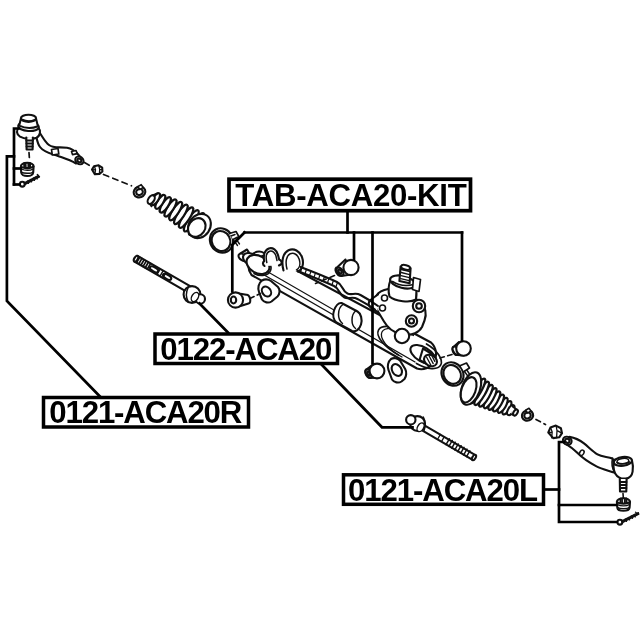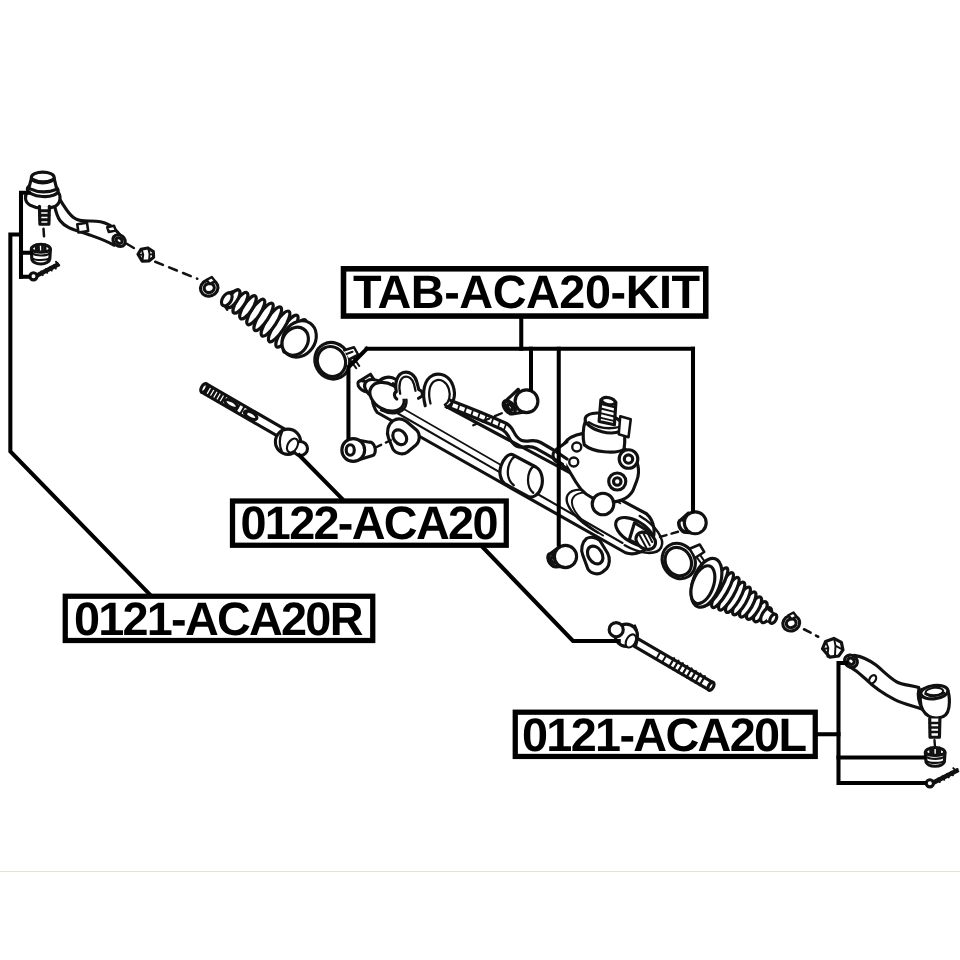--- a/index.html
+++ b/index.html
@@ -1,16 +1,16 @@
 <!DOCTYPE html>
 <html><head>
 <meta charset="utf-8">
 <style>
   html,body{margin:0;padding:0;background:#fff;}
-  #page{width:640px;height:581px;position:relative;background:#4d7c0f;overflow:hidden;}
+  #page{width:640px;height:581px;position:relative;background:#f97316;overflow:hidden;}
   svg{position:absolute;top:0;left:0;}
   text{font-family:"Liberation Sans",sans-serif;font-weight:bold;fill:#000;}
 </style>
 </head>
 <body>
 <div id="page">
 <svg width="640" height="640" viewBox="0 0 640 640" fill="none" stroke="none">
 <rect x="0" y="0" width="640" height="640" fill="#fff"></rect>
 
 <g id="drawing" stroke="#111" stroke-width="2.1" fill="none" stroke-linecap="round" stroke-linejoin="round">

